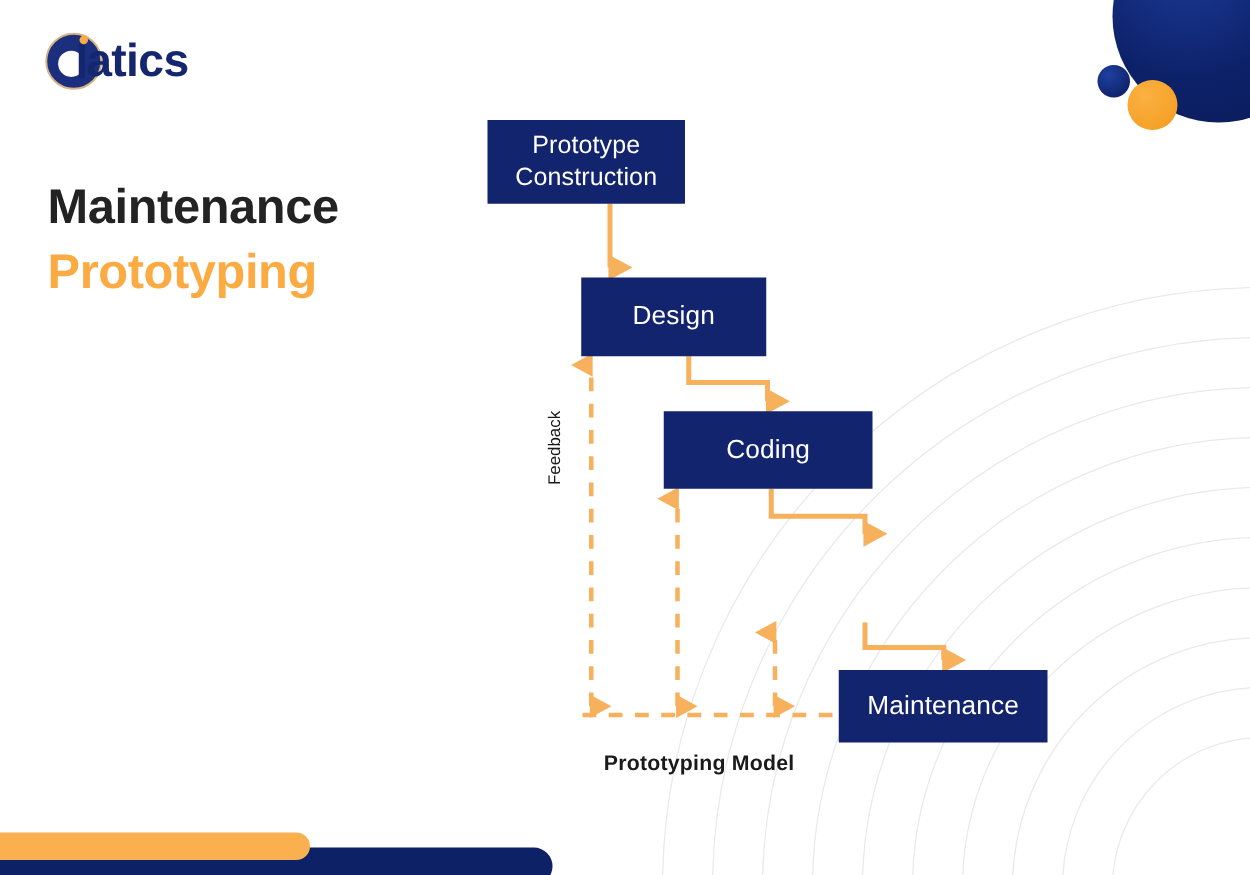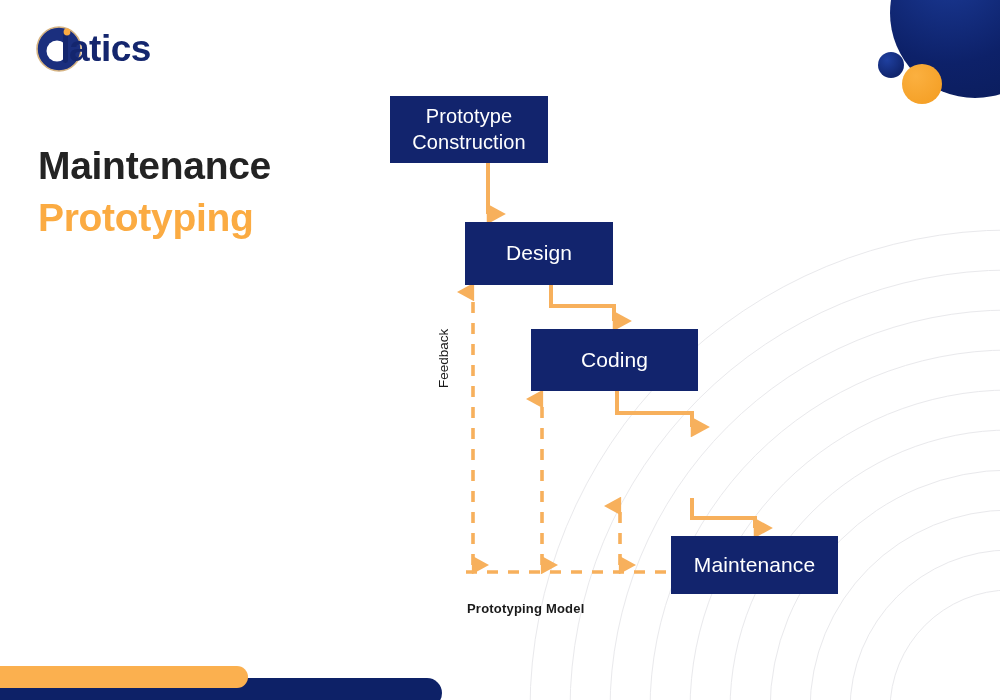--- a/index.html
+++ b/index.html
@@ -126,22 +126,22 @@
     z-index: 5;
   }
   .node-prototype  { left: 390px; top: 96px;  width: 158px; height: 67px;  font-size: 20px; }
   .node-design     { left: 465px; top: 222px; width: 148px; height: 63px; }
   .node-coding     { left: 531px; top: 329px; width: 167px; height: 62px; }
   .node-testing    { left: 610px; top: 435px; width: 165px; height: 63px; }
   .node-maintenance{ left: 671px; top: 536px; width: 167px; height: 58px; }
 
   .caption {
     position: absolute;
-    left: 467px; top: 601px;
-    font-size: 13px;
+    left: 483px; top: 601px;
+    font-size: 17px;
     font-weight: 700;
     color: #1a1a1a;
     letter-spacing: 0.2px;
   }
 
   .feedback-label {
     position: absolute;
     left: 436px;
     top: 388px;
     width: 90px;

